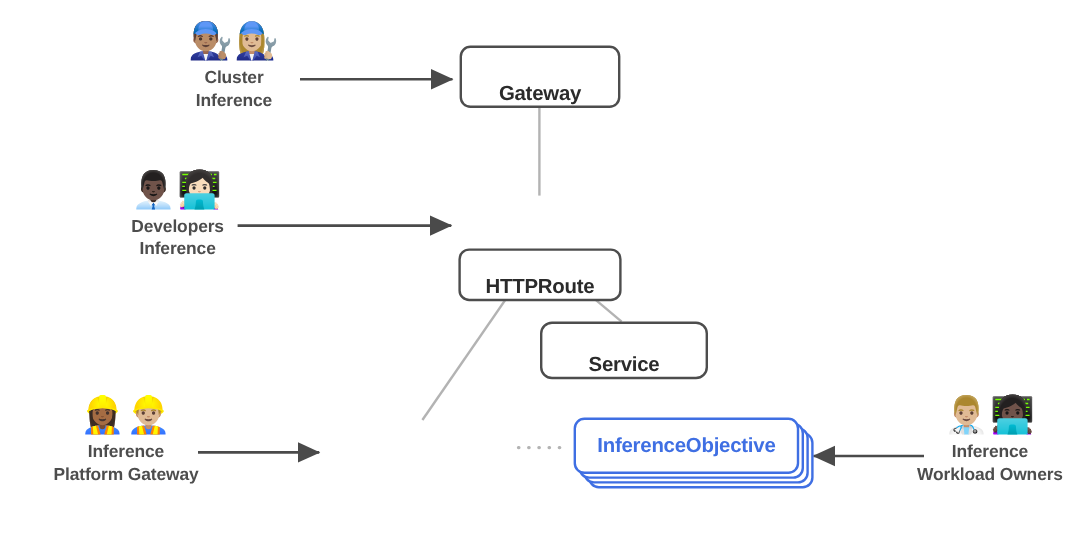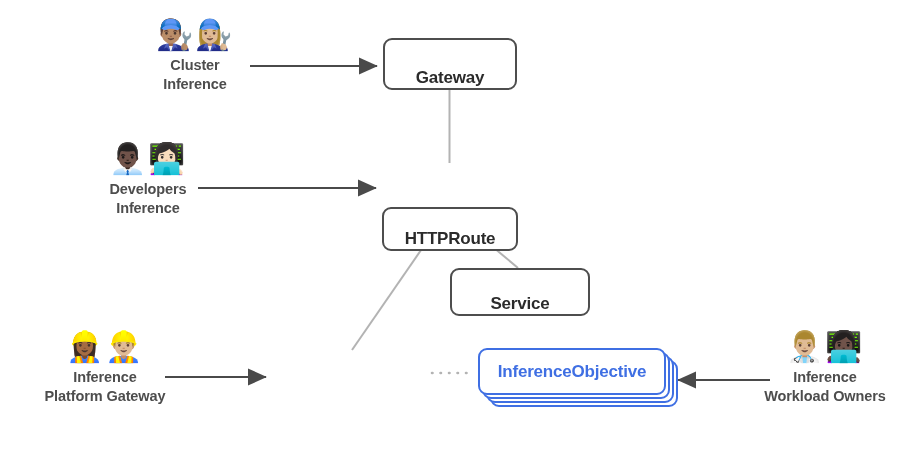--- a/index.html
+++ b/index.html
@@ -154,21 +154,21 @@
   </div>
 
   <div class="node node-dark" style="left:383px; top:38px; width:134px; height:52px;">
     <span>Gateway</span>
   </div>
 
   <div class="node node-dark" style="left:382px; top:163px; width:136px; height:44px;margin-top:44px;">
     <span>HTTPRoute</span>
   </div>
 
-  <div class="node node-dark" style="left:450px; top:268px; width:140px; height:48px;">
+  <div class="node node-dark" style="left:450px; top:268px; width:140px; height:48px;border-radius:10px;">
     <span>Service</span>
   </div>
 
 
   <div class="stack-wrap" style="left:478px; top:348px; width:200px; height:60px;">
     <div class="stack-layer" style="left:12px; top:12px; width:188px; height:47px;"></div>
     <div class="stack-layer" style="left:8px; top:8px; width:188px; height:47px;"></div>
     <div class="stack-layer" style="left:4px; top:4px; width:188px; height:47px;"></div>
     <div class="stack-front" style="width:188px; height:47px;">
       <span>InferenceObjective</span>

